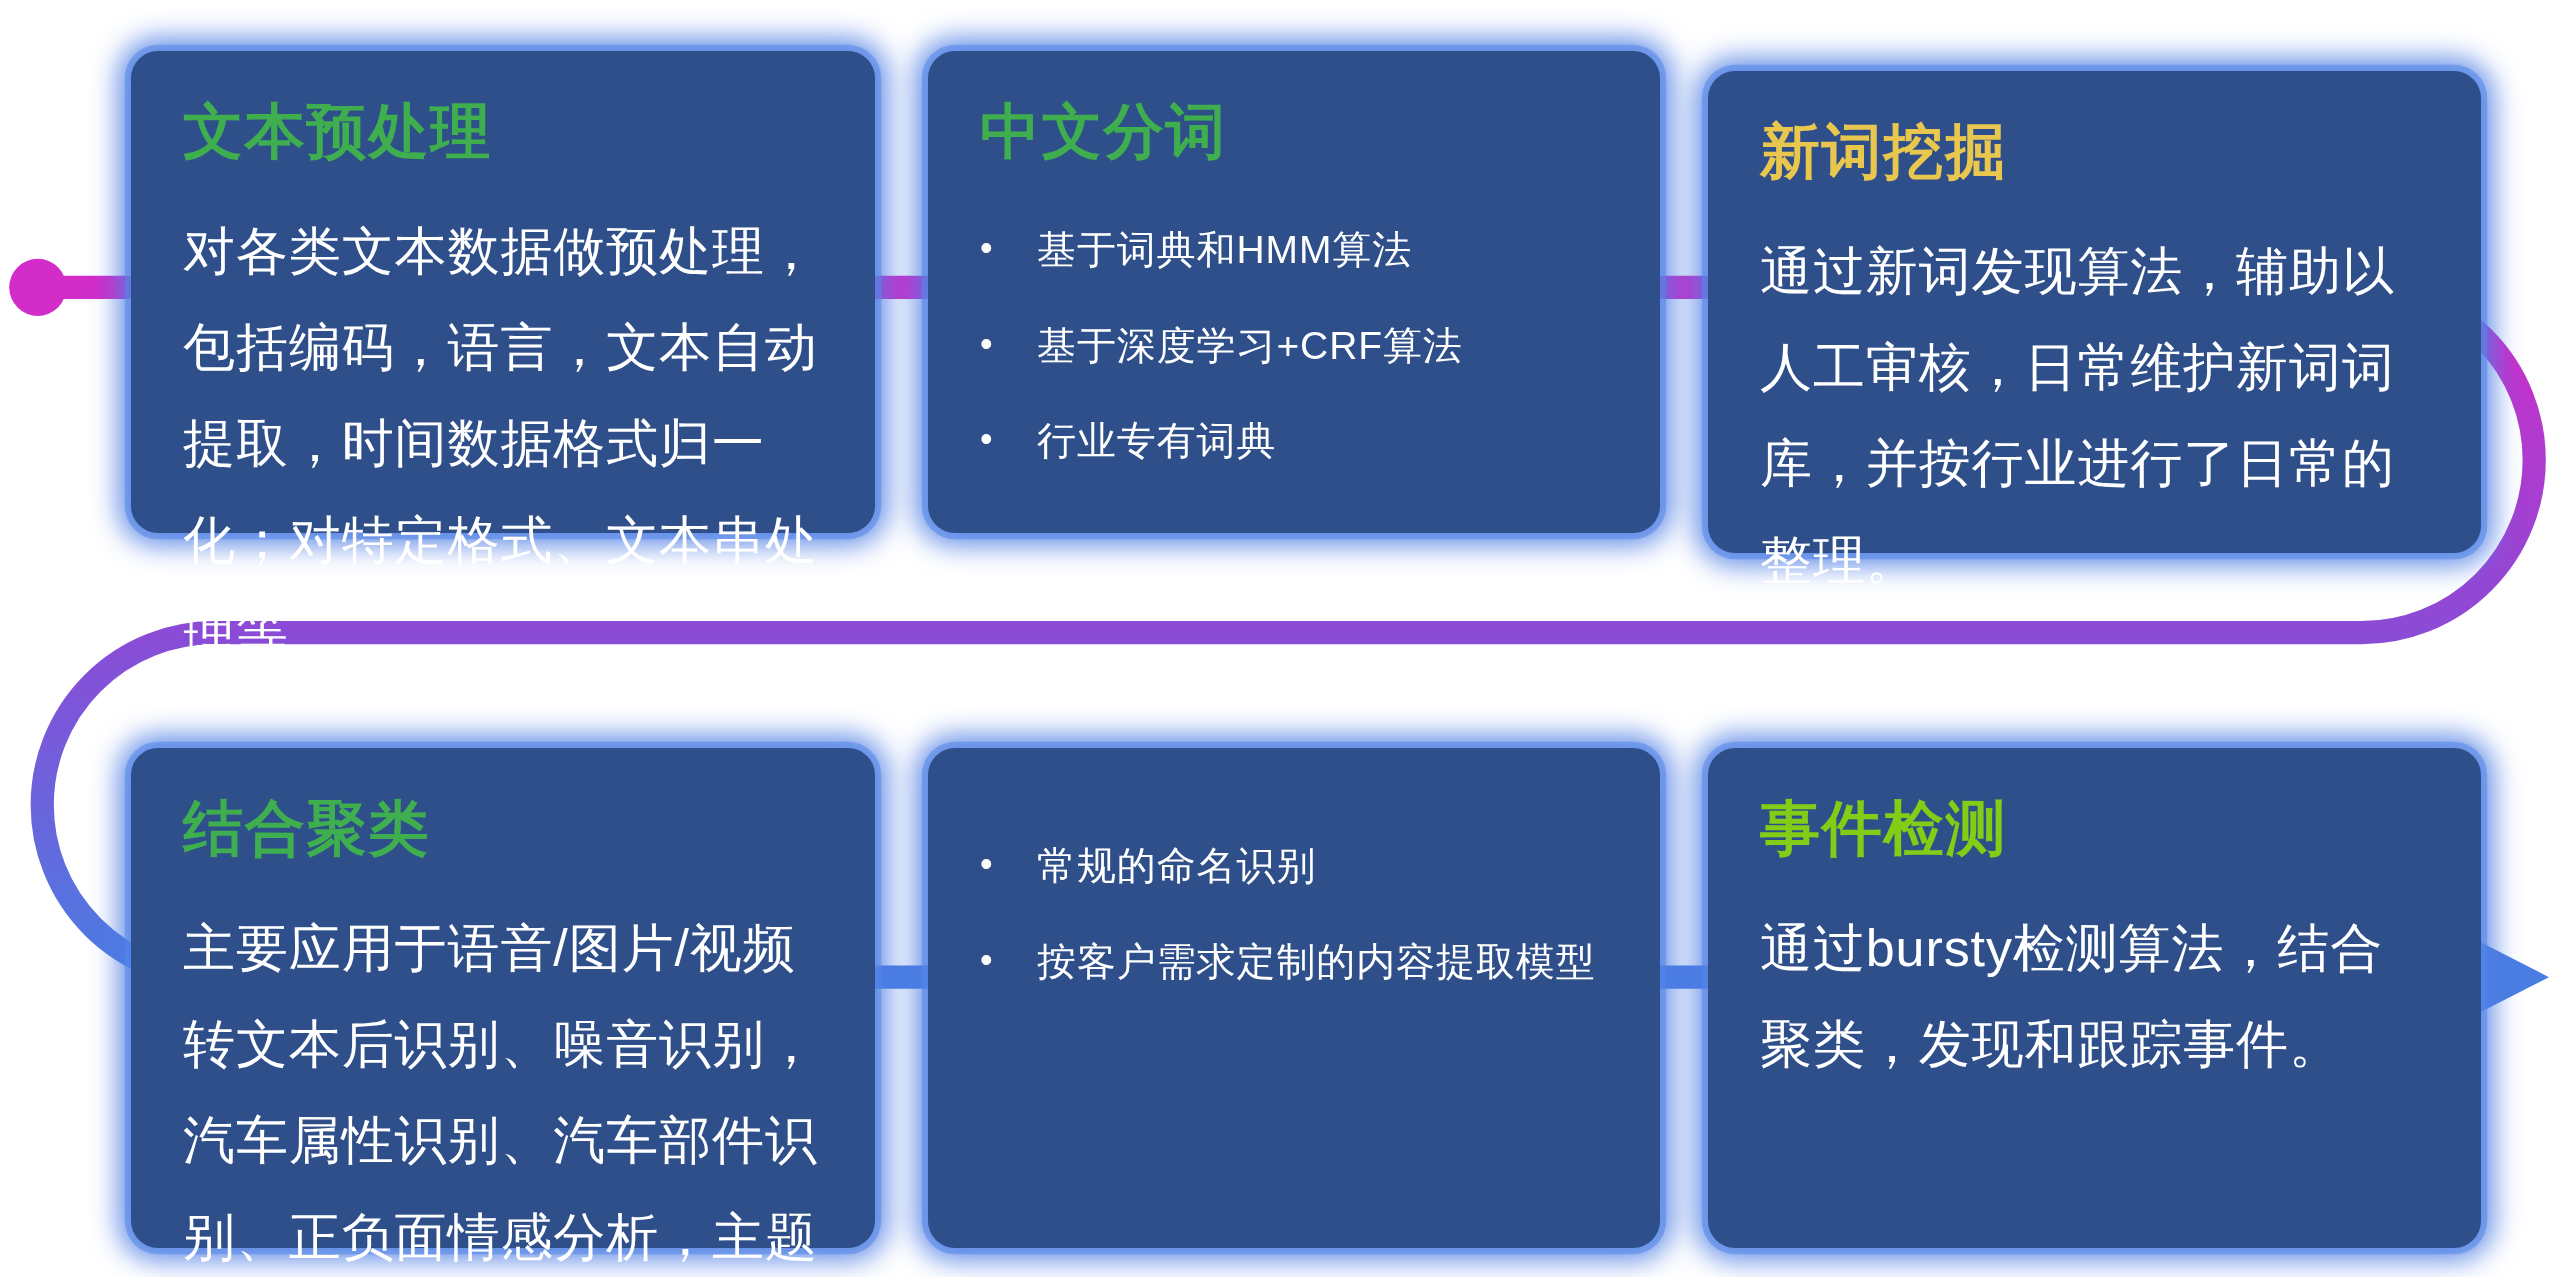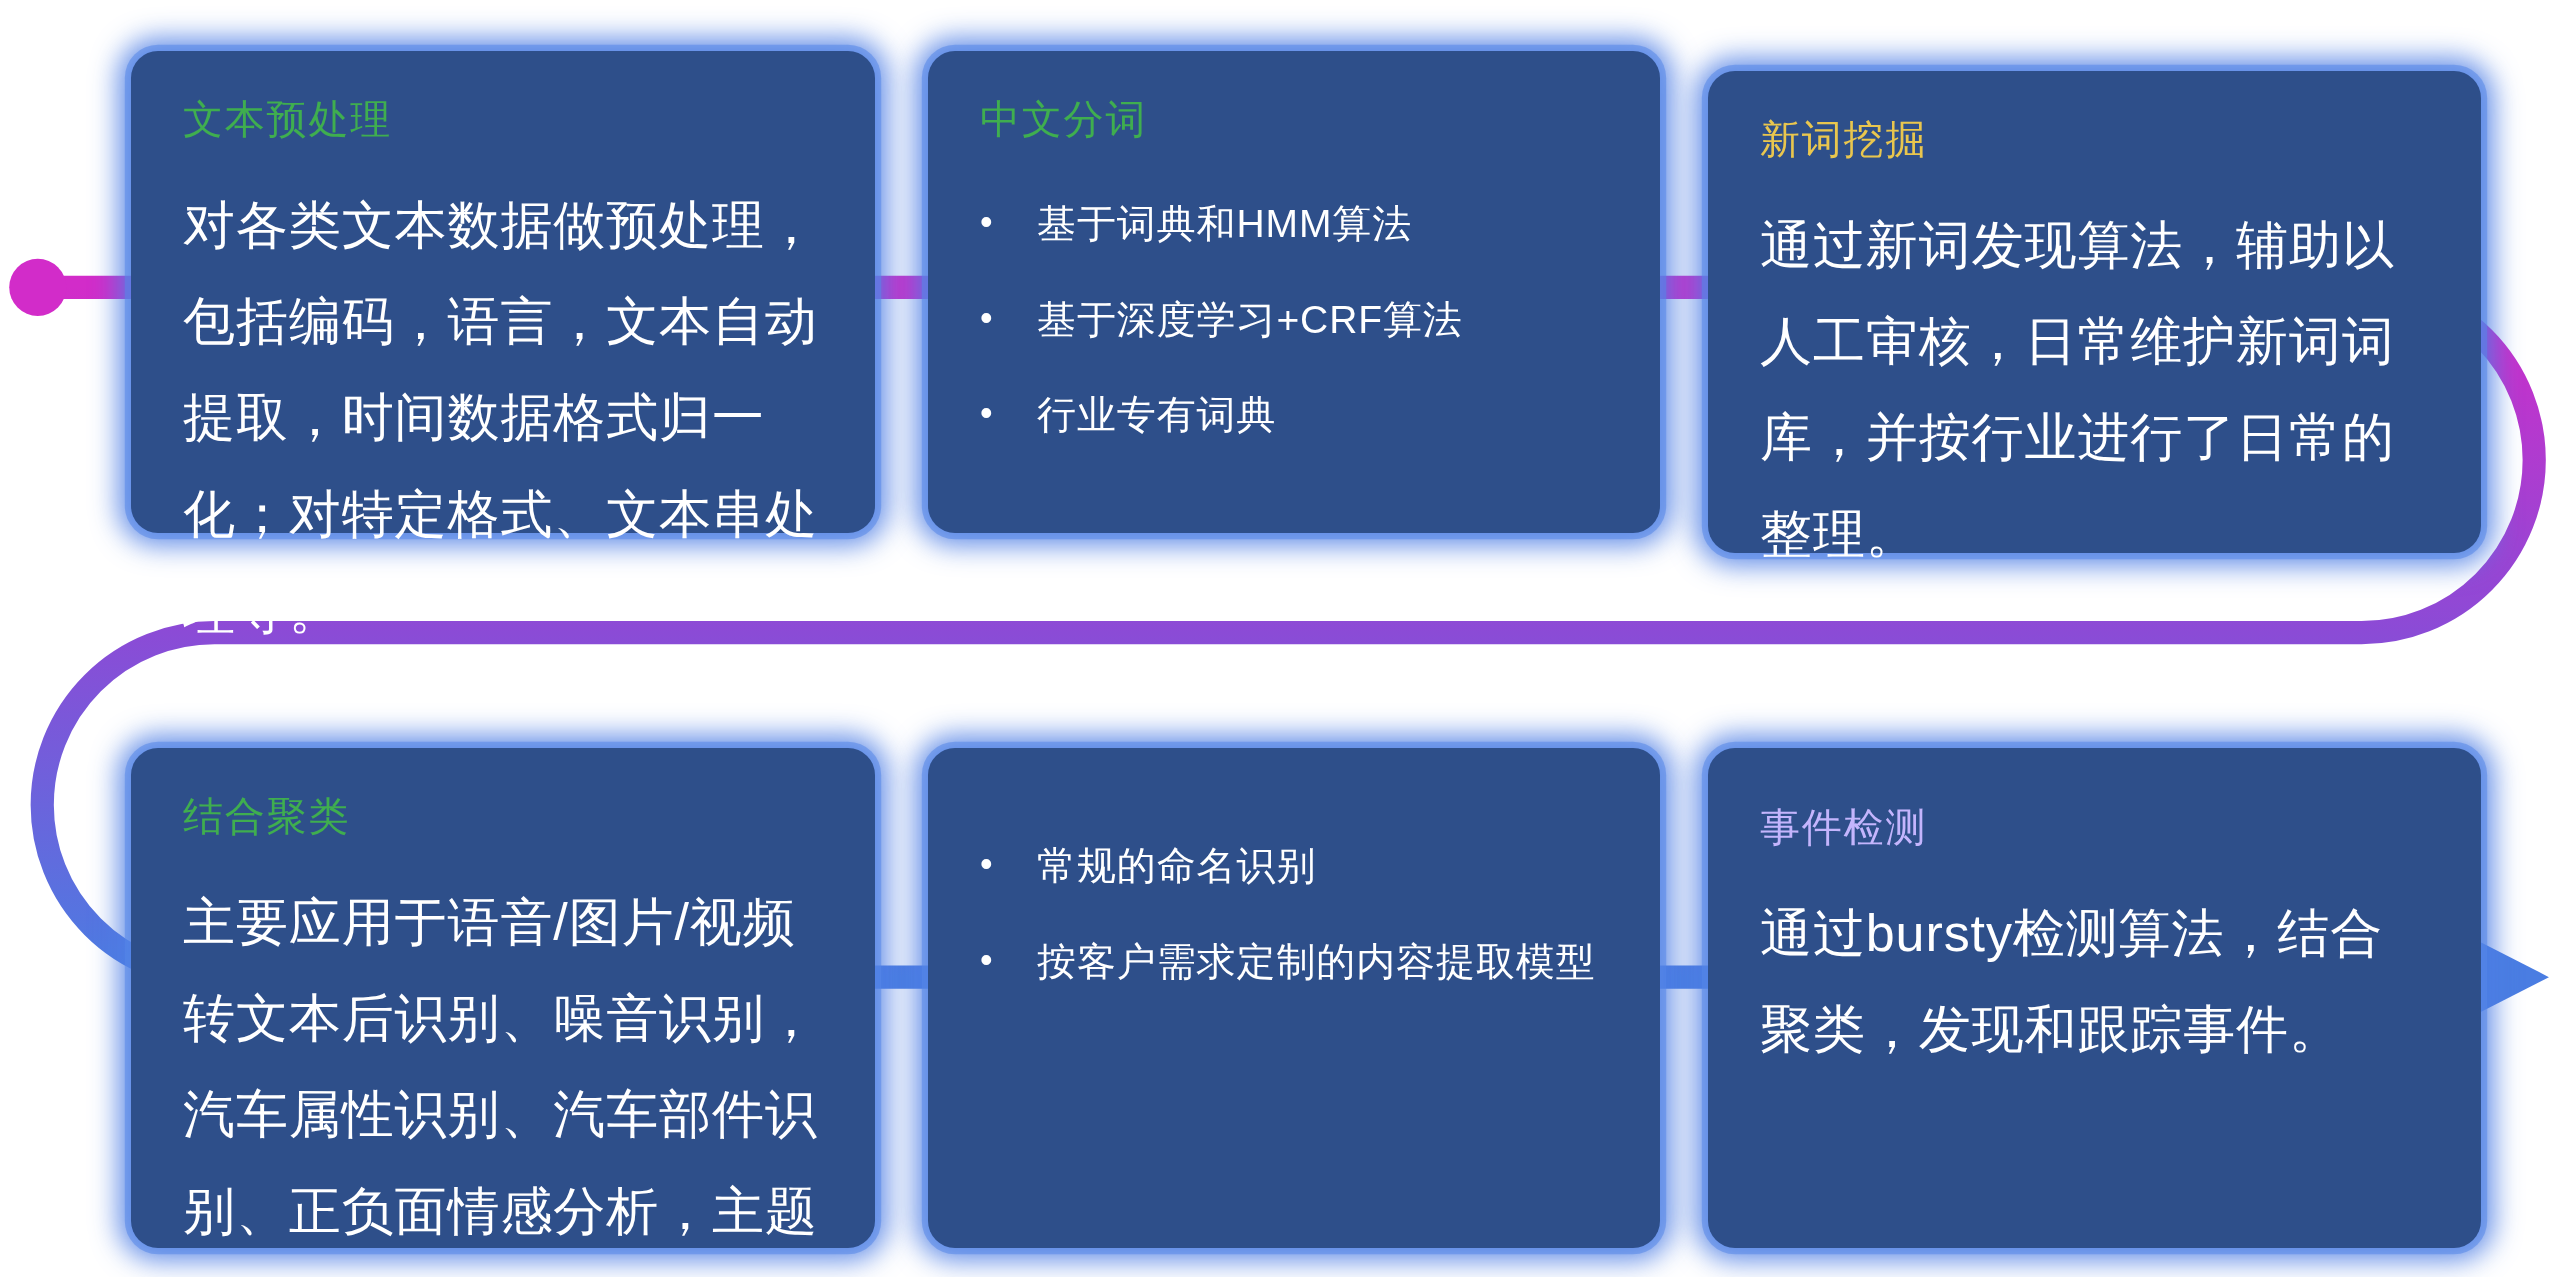--- a/index.html
+++ b/index.html
@@ -24,22 +24,22 @@
   .card{
     position:absolute;
     background:var(--card-bg);
     border-radius:27px;
     box-shadow:0 0 0 6.2px rgba(86,134,232,0.55), 0 0 27px 12.5px rgba(77,126,228,0.85);
     padding:41px 52px;
     box-sizing:border-box;
     z-index:1;
   }
   .card-title{
-    font-size:40px;
-    font-weight:400;
+    font-size:60px;
+    font-weight:700;
     letter-spacing:1.8px;
     margin:0 0 30px 0;
   }
   .card-body{
     font-size:52px;
     line-height:1.85;
     color:var(--body-text);
     letter-spacing:0.9px;
   }
   ul.card-bullets{
@@ -128,18 +128,18 @@
         <span>常规的命名识别</span>
       </li>
       <li>
         <span class="bullet-dot">•</span>
         <span>按客户需求定制的内容提取模型</span>
       </li>
     </ul>
   </div>
 
   <div class="card card6">
-    <h2 class="card-title" style="color: #c4b5fd; margin-top: 11px;">事件检测</h2>
+    <h2 class="card-title" style="color: #84cc16;">事件检测</h2>
     <div class="card-body">通过bursty检测算法，结合聚类，发现和跟踪事件。</div>
   </div>
 
 </div>
 
 
 </body></html>

